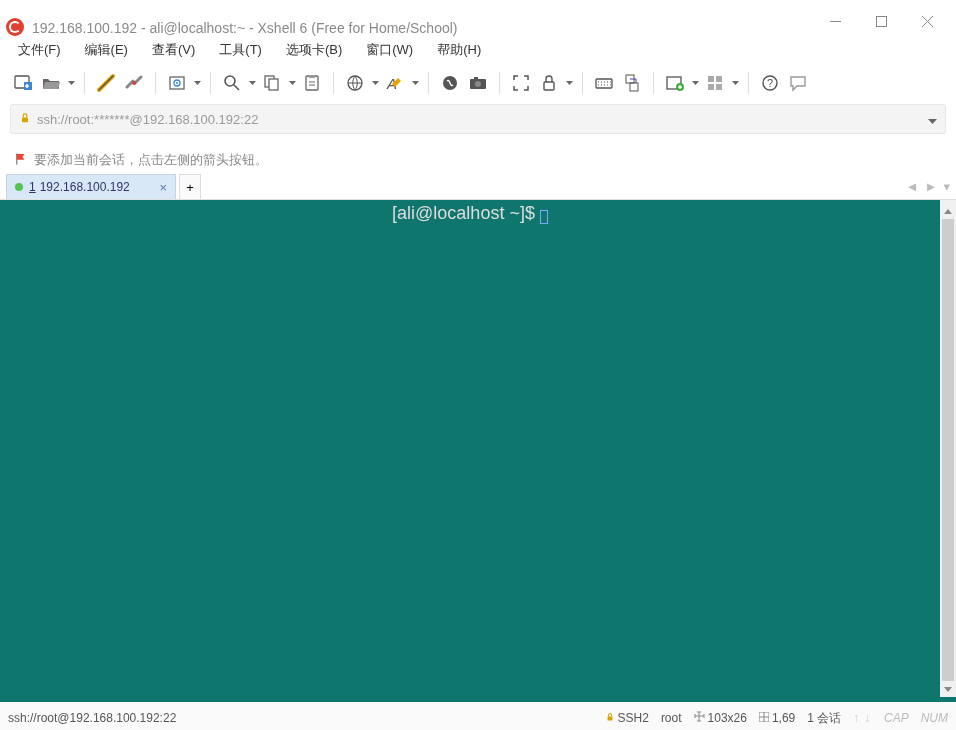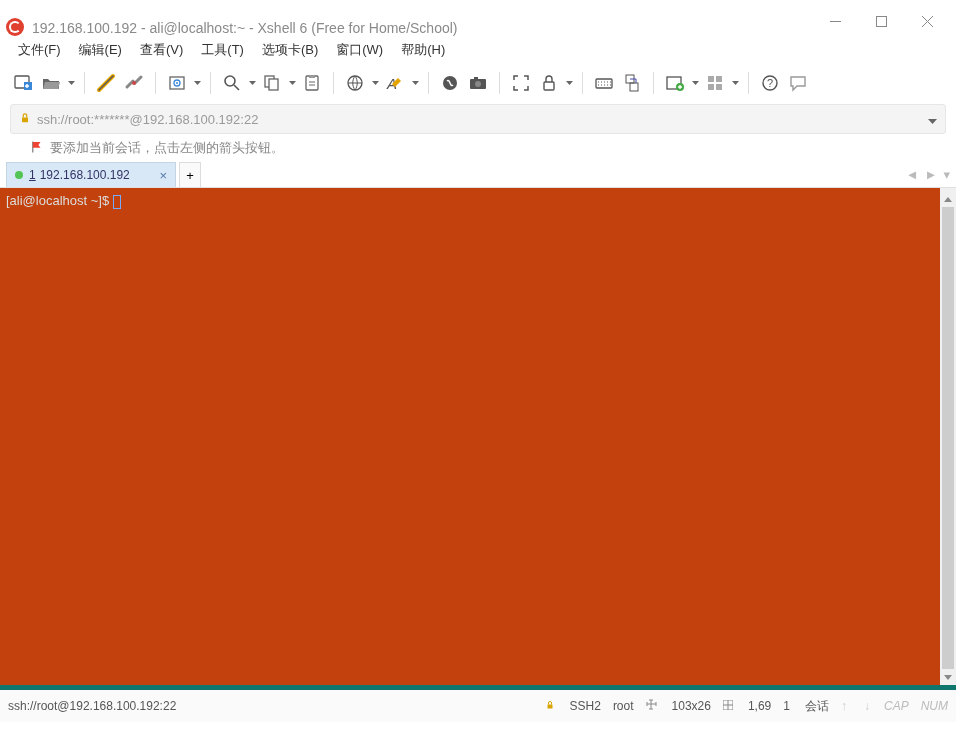--- a/index.html
+++ b/index.html
@@ -7,65 +7,65 @@
 
 
 .titlebar { height:36px; display:flex; align-items:flex-end; padding:0 6px; color:#888; }
 .titlebar .logo { width:18px; height:18px; border-radius:50%; background:#e04030; margin-right:8px; position:relative; }
 .titlebar .logo::after { content:""; position:absolute; top:3px; left:3px; width:8px; height:8px; border:2px solid #fff; border-radius:50%; border-right-color:transparent; }
 .titlebar .title { flex:1; font-size:14px; color:#8a8a8a; }
 .titlebar .winbtn { width:46px; height:30px; display:flex; align-items:center; justify-content:center; color:#888; cursor:default; }
 .winbtn svg { width:11px; height:11px; }
 
 
-.menubar { height:28px; display:flex; align-items:center; padding:0 10px; gap:2px; }
+.menubar { height:28px; display:flex; align-items:center; padding:0 10px; gap:8px; }
 .menubar .mi { padding:4px 8px; color:#333; cursor:default; }
 
 
 .toolbar { height:38px; display:flex; align-items:center; padding:0 10px; gap:2px; border-bottom:1px solid transparent; }
 .tbtn { width:26px; height:26px; display:flex; align-items:center; justify-content:center; cursor:default; }
 .tbtn svg { width:20px; height:20px; }
 .tdd { width:10px; height:26px; display:flex; align-items:center; justify-content:center; cursor:default; }
 .tdd svg { width:7px; height:4px; }
 .sep { width:1px; height:22px; background:#ddd; margin:0 6px; }
 
 
-.addrbar { margin:2px 10px 0; height:30px; background:#f4f4f4; border:1px solid #e6e6e6; border-radius:3px; display:flex; align-items:center; padding:0 8px; }
+.addrbar { margin:2px 10px 12px; height:30px; background:#f4f4f4; border:1px solid #e6e6e6; border-radius:3px; display:flex; align-items:center; padding:0 8px; }
 .addrbar .lockicon { color:#d9a400; margin-right:6px; }
 .addrbar .addr { flex:1; color:#9a9a9a; font-size:13px; }
 .addrbar .dd { color:#666; }
 
 
-.hintbar { height:28px; display:flex; align-items:center; padding:0 14px; color:#888; font-size:13px;margin-left:16px; }
+.hintbar { height:28px; display:flex; align-items:center; padding:0 14px; color:#888; font-size:13px; }
 .hintbar .flag { color:#e43; margin-right:6px; }
 
 
 .tabs { height:26px; background:#fff; display:flex; align-items:stretch; border-bottom:1px solid #e0e0e0; padding-left:6px; position:relative; }
 .tab { display:flex; align-items:center; background:#d8e8f7; border:1px solid #c5d4e3; border-bottom:none; padding:0 8px 0 8px; font-size:12px; color:#336; cursor:default; min-width:170px; }
 .tab .dot { width:8px; height:8px; background:#54c454; border-radius:50%; margin-right:6px; }
 .tab .num { text-decoration:underline; margin-right:4px; }
 .tab .close { margin-left:auto; padding-left:10px; color:#5577aa; font-size:13px; }
 .addtab { display:flex; align-items:center; justify-content:center; width:22px; border:1px solid #ddd; border-bottom:none; background:#fafafa; margin-left:3px; cursor:default; }
 .tabnav { position:absolute; right:6px; top:0; height:100%; display:flex; align-items:center; gap:6px; color:#bbb; }
 .tabnav span, .tabnav div { cursor:default; }
 
 
 .termwrap { position:relative; height:497px; display:flex; }
-.terminal { flex:1; background:#c2410c; color:#ddd; font-family:Consolas, "Courier New", monospace; font-size:13px; padding:4px 6px; line-height:18px; white-space:pre; }
+.terminal { flex:1; background:#0f766e; color:#ddd; font-family:Consolas, "Courier New", monospace; font-size:18px; padding:4px 6px; line-height:18px; white-space:pre;text-align:center; }
 .terminal .cursor { display:inline-block; width:8px; height:14px; border:1px solid #7af; vertical-align:text-bottom; }
 .scroll { width:16px; background:#f0f0f0; display:flex; flex-direction:column; align-items:center; }
 .scroll .sbtn { width:16px; height:16px; display:flex; align-items:center; justify-content:center; color:#888; cursor:default; }
 .scroll .strack { flex:1; width:16px; background:#f0f0f0; position:relative; }
 .scroll .sthumb { position:absolute; top:0; left:2px; width:12px; height:100%; background:#cdcdcd; }
 .topblue { height:3px; background:#1a77c9; }
 
 
 .statusbar { height:24px; border-top:5px solid #0f766e; background:#fafafa; display:flex; align-items:center; padding:16px 8px; font-size:12px; color:#555; }
 .statusbar .left { flex:1; }
-.statusbar .cell { margin-left:12px; display:flex; align-items:center; gap:15px; }
+.statusbar .cell { margin-left:12px; display:flex; align-items:center; gap:3px; }
 .statusbar .slock { color:#d9a400; }
 .statusbar .dim { color:#bbb;font-style:italic; }
 .statusbar .arrows { color:#ccc; letter-spacing:2px; }
 </style>
 </head>
 <body>
 
 <div class="titlebar">
   <div class="logo"></div>
   <div class="title">192.168.100.192 - ali@localhost:~ - Xshell 6 (Free for Home/School)</div>

